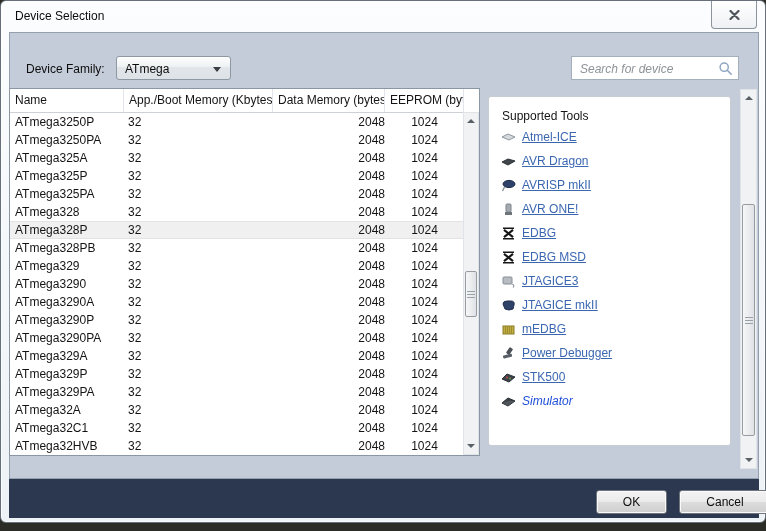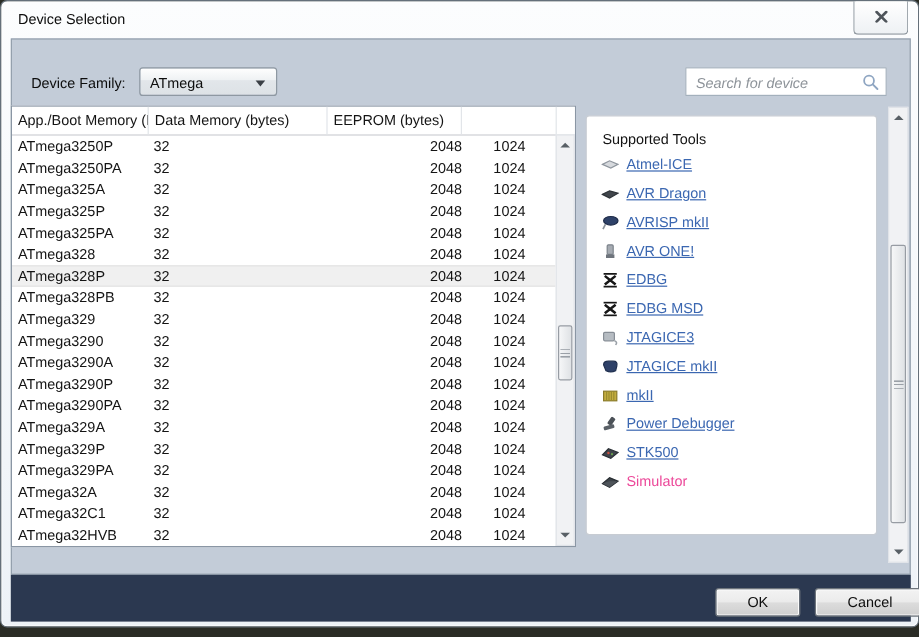--- a/index.html
+++ b/index.html
@@ -102,21 +102,21 @@
 
   
   #tools-panel{
     position:absolute;left:487px;top:95px;width:243px;height:350px;box-sizing:border-box;
     background:#ffffff;border:1px solid #c7ccd3;border-radius:3px;
   }
   .tools-title{margin:12px 0 2px 13px;font-size:12px;color:#141414;line-height:14px;}
   .tool-item{height:24px;display:flex;align-items:center;gap:6px;padding-left:11px;}
   .tool-icon{width:16px;height:13px;display:inline-flex;align-items:center;justify-content:center;flex:none;}
   .tool-label{font-size:12px;color:#3b67b1;text-decoration:underline;cursor:pointer;}
-  .tool-label.plain{color:#ec4899;text-decoration:none;cursor:default;}
+  .tool-label.plain{color:#1d4ed8;text-decoration:none;cursor:default;font-style:italic;}
 
   
   .btn{
     position:absolute;top:489px;height:24px;box-sizing:border-box;
     background:linear-gradient(#f3f3f3,#ebebeb 48%,#dcdcdc 52%,#cfcfcf);
     border:1px solid #6e757c;border-radius:3px;
     font-size:12px;color:#0d0d0d;text-align:center;line-height:22px;
     box-shadow:inset 0 0 0 1px #fafafa;cursor:default;
   }
   #ok-btn{left:595px;width:71px;}
@@ -152,20 +152,21 @@
     <span class="mag">
       <svg width="15" height="15" viewBox="0 0 15 15">
         <circle cx="6.2" cy="6.2" r="4.1" fill="none" stroke="#8fa6c2" stroke-width="1.5"></circle>
         <path d="M9.3 9.3 L13.2 13.2" stroke="#8fa6c2" stroke-width="1.6" stroke-linecap="round"></path>
       </svg>
     </span>
   </div>
 
   <div id="table">
     <div id="thead">
+      <div class="th">Name</div>
       <div class="th">App./Boot Memory (Kbytes)</div>
       <div class="th">Data Memory (bytes)</div>
       <div class="th">EEPROM (bytes)</div>
       <div class="th"></div>
     </div>
     <div id="rows">
         <div class="trow">
     <div class="td-name">ATmega3250P</div>
     <div class="td-app">32</div>
     <div class="td-data">2048</div>
@@ -364,21 +365,21 @@
           </span>
     <a class="tool-label">JTAGICE mkII</a>
   </div>
         <div class="tool-item">
     <span class="tool-icon">
             <svg width="15" height="13" viewBox="0 0 15 13">
               <rect x="2" y="3" width="11" height="8" fill="#c3ad3f" stroke="#8a7a2a"></rect>
               <path d="M4.5 3 v8 M6.5 3 v8 M8.5 3 v8 M10.5 3 v8" stroke="#9b8c30"></path>
             </svg>
           </span>
-    <a class="tool-label">mkII</a>
+    <a class="tool-label">mEDBG</a>
   </div>
         <div class="tool-item">
     <span class="tool-icon">
             <svg width="15" height="13" viewBox="0 0 15 13">
               <rect x="6.5" y="0.5" width="4" height="7" rx="1" fill="#4b5157" transform="rotate(35 8.5 4)"></rect>
               <rect x="2" y="7.5" width="9" height="3.2" rx="1" fill="#5a6067" transform="rotate(-15 6.5 9)"></rect>
             </svg>
           </span>
     <a class="tool-label">Power Debugger</a>
   </div>

